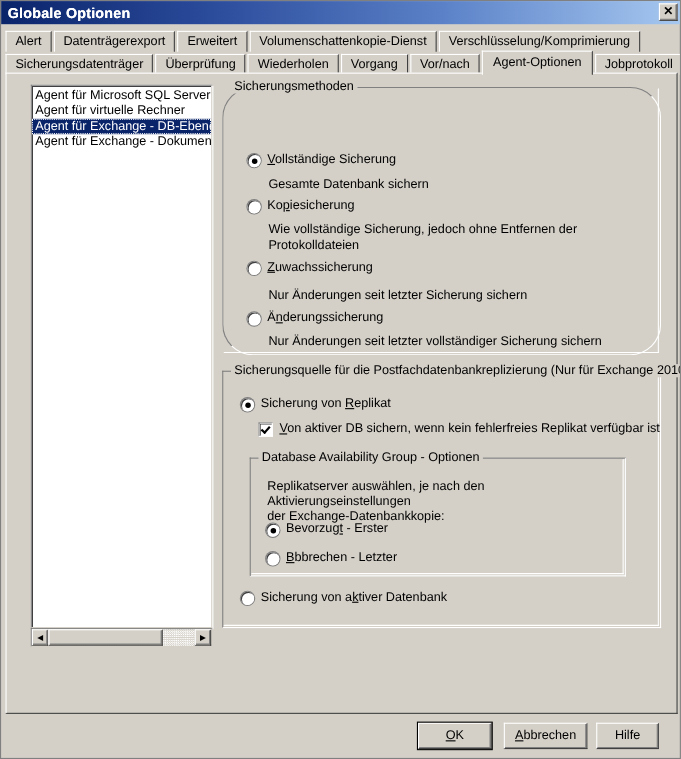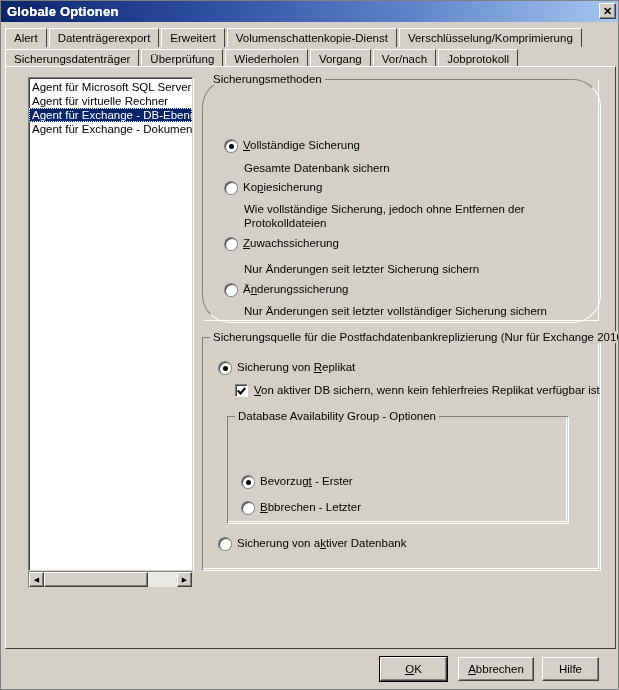--- a/index.html
+++ b/index.html
@@ -345,20 +345,21 @@
       <div class="tab">Erweitert</div>
       <div class="tab">Volumenschattenkopie-Dienst</div>
       <div class="tab">Verschlüsselung/Komprimierung</div>
     </div>
     <div class="tabrow row2">
       <div class="tab">Sicherungsdatenträger</div>
       <div class="tab">Überprüfung</div>
       <div class="tab">Wiederholen</div>
       <div class="tab">Vorgang</div>
       <div class="tab">Vor/nach</div>
+      <div class="tab selected">Agent-Optionen</div>
       <div class="tab">Jobprotokoll</div>
 
     </div>
   </div>
 
   <div class="panel">
 
     <div class="listbox">
       <div class="list-items">
         <div class="list-item">Agent für Microsoft SQL Server</div>
@@ -417,20 +418,22 @@
 
       <div class="ctl" style="left:32px; top:46px;">
         <span class="chk checked"></span>
         <span class="lbl"><u>V</u><span>on aktiver DB sichern, wenn kein fehlerfreies Replikat verfügbar ist</span></span>
       </div>
 
       <div class="group" style="left:24px; top:78px; width:342px; height:108px;">
         <div class="group-inner"></div>
         <div class="group-title">Database Availability Group - Optionen</div>
 
+        <div class="desc" style="left:15px; top:18px;">Replikatserver auswählen, je nach den Aktivierungseinstellungen
+der Exchange-Datenbankkopie:</div>
 
         <div class="ctl" style="left:14px; top:58px;">
           <span class="rad checked"></span>
           <span class="lbl"><span>Bevorzug</span><u>t</u><span> - Erster</span></span>
         </div>
 
         <div class="ctl" style="left:14px; top:84px;">
           <span class="rad"></span>
           <span class="lbl"><u>B</u><span>bbrechen - Letzter</span></span>
         </div>

